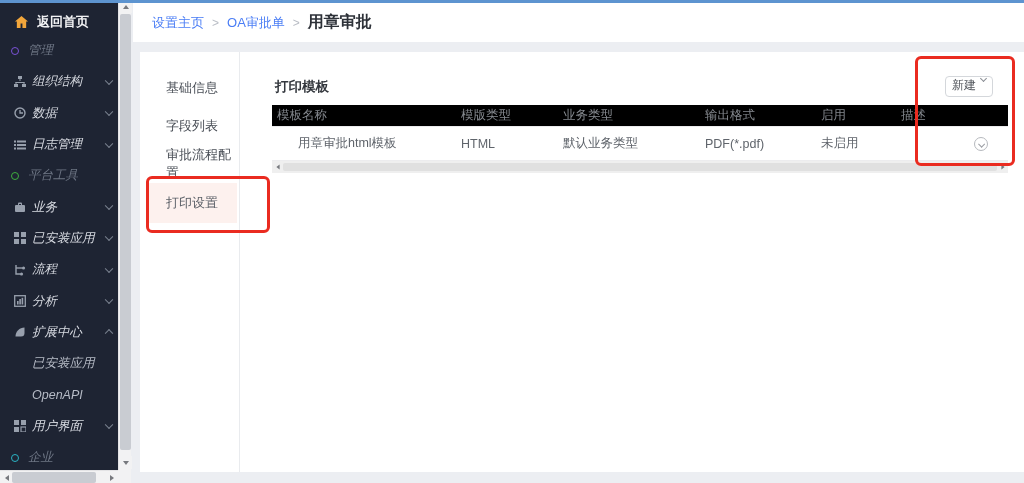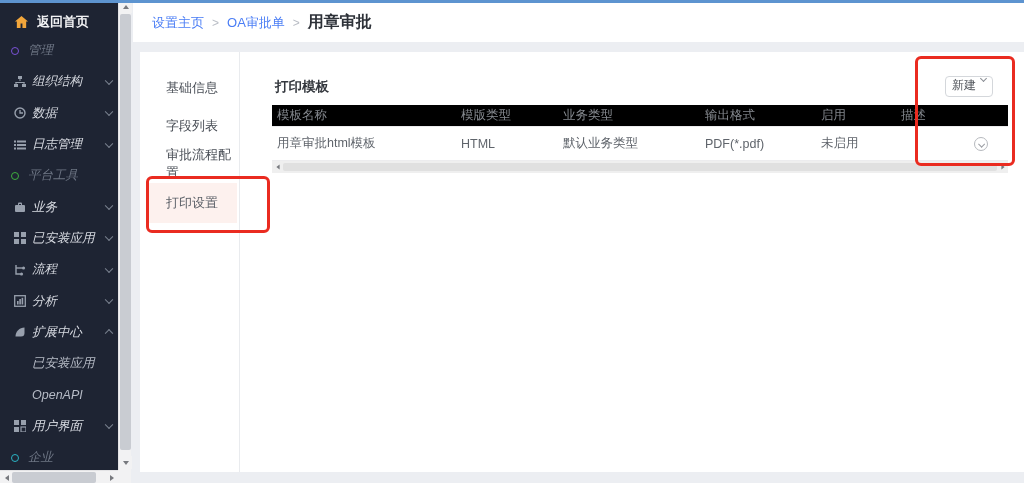--- a/index.html
+++ b/index.html
@@ -56,21 +56,21 @@
   .new-btn { position:absolute; left:673px; top:24px; width:48px; height:21px; background:#fff; border:1px solid #d4d7db; border-radius:4px; display:flex; align-items:flex-start; justify-content:center; gap:5px; font-size:12px; color:#52565c; cursor:pointer; }
   .new-btn .bchev { width:5px; height:5px; border-left:1.2px solid #8a8e94; border-bottom:1.2px solid #8a8e94; transform:translateY(-1px) rotate(-45deg); }
 
   .tbl { position:absolute; left:0; top:53px; width:736px; }
   .tbl-head, .tbl-row { display:grid; grid-template-columns:181px 102px 142px 116px 80px 67px auto; align-items:center; }
   .tbl-head { height:22px; background:#000000; border-bottom:1px solid #ececee; }
   .tbl-head > div { font-size:12.5px; color:#85898f; padding-left:8px; }
   .tbl-head > div:first-child { padding-left:5px; }
   .tbl-row { height:34px; background:#fff; border-bottom:1px solid #ececee; }
   .tbl-row > div { font-size:12.5px; color:#5f646b; padding-left:8px; }
-  .tbl-row > div:first-child { padding-left:5px; }
+  .tbl-row > div:first-child { padding-left:5px;margin-left:21px; }
   .row-action { display:flex; justify-content:center; }
   .circle-chevron { width:14px; height:14px; border:1px solid #b6b9be; border-radius:50%; position:relative; cursor:pointer; margin-left:-14px; }
   .circle-chevron i { position:absolute; left:4px; top:4px; width:4.5px; height:4.5px; border-left:1.2px solid #9a9da3; border-bottom:1.2px solid #9a9da3; transform:rotate(-45deg); }
   .tbl-hscroll { position:relative; height:12px; background:#efefef; }
   .tbl-hscroll .hthumb2 { position:absolute; left:11px; top:2px; width:714px; height:8px; background:#e0e0e0; border-radius:2px; cursor:pointer; }
   .tbl-hscroll .btn { position:absolute; top:0; width:11px; height:12px; display:flex; align-items:center; justify-content:center; cursor:pointer; }
   .tbl-hscroll .btn.l { left:0; } .tbl-hscroll .btn.r { right:0; }
   .tbl-hscroll .tri { transform:scale(0.8); }
 
   

